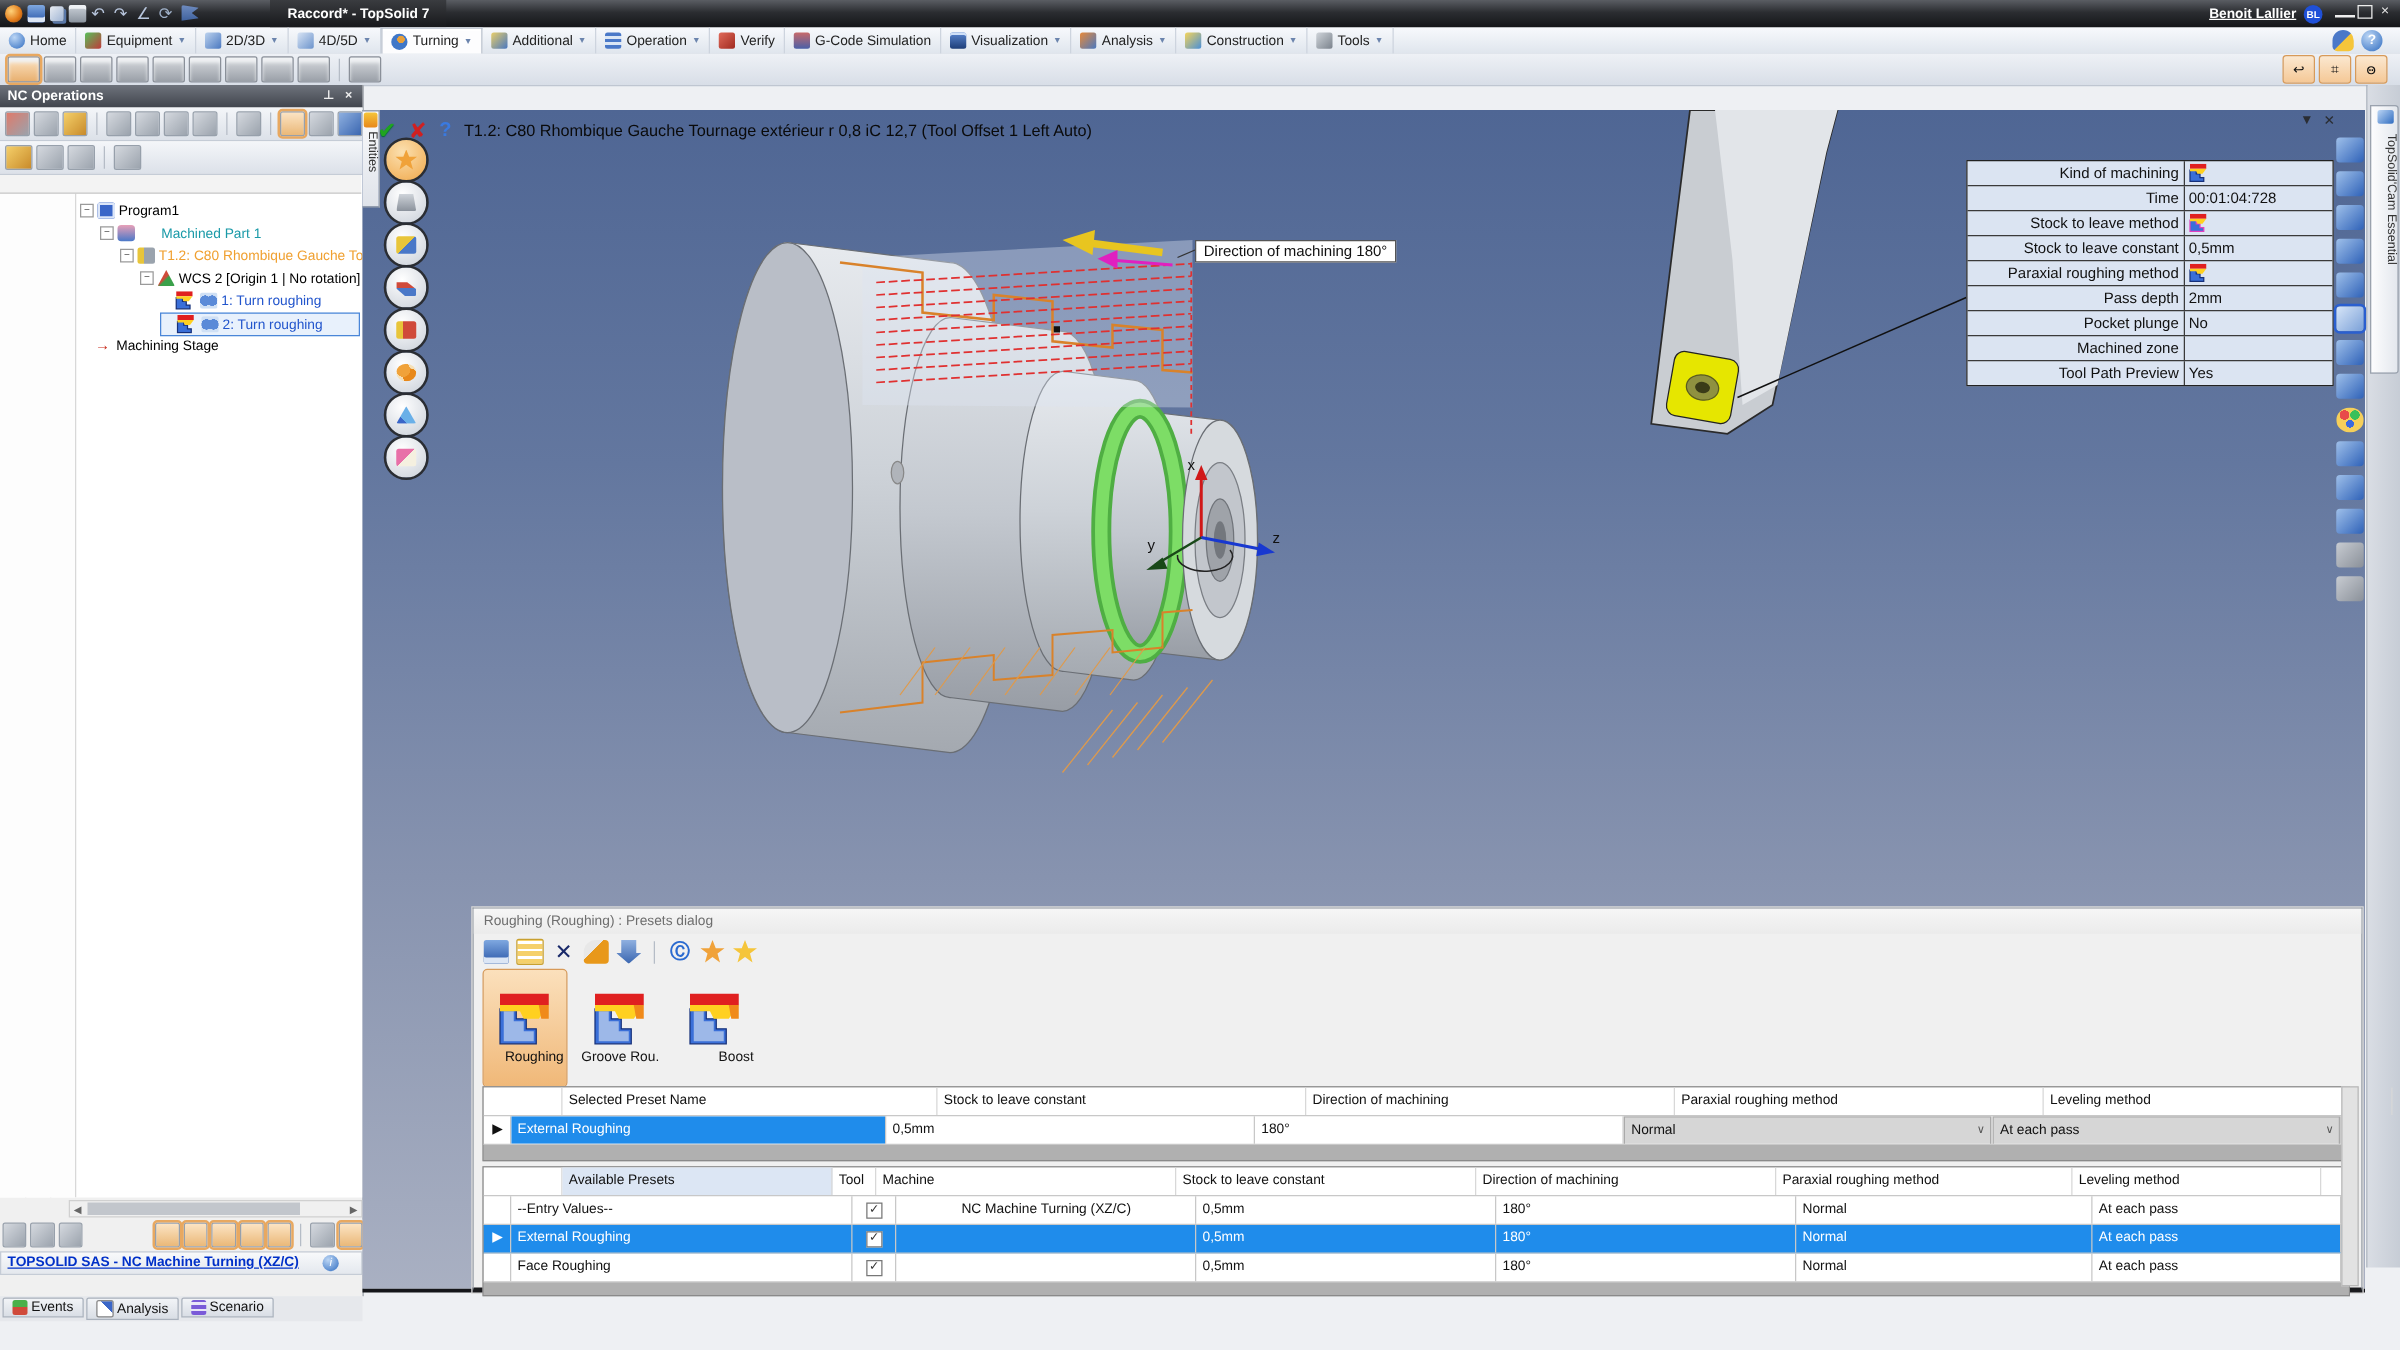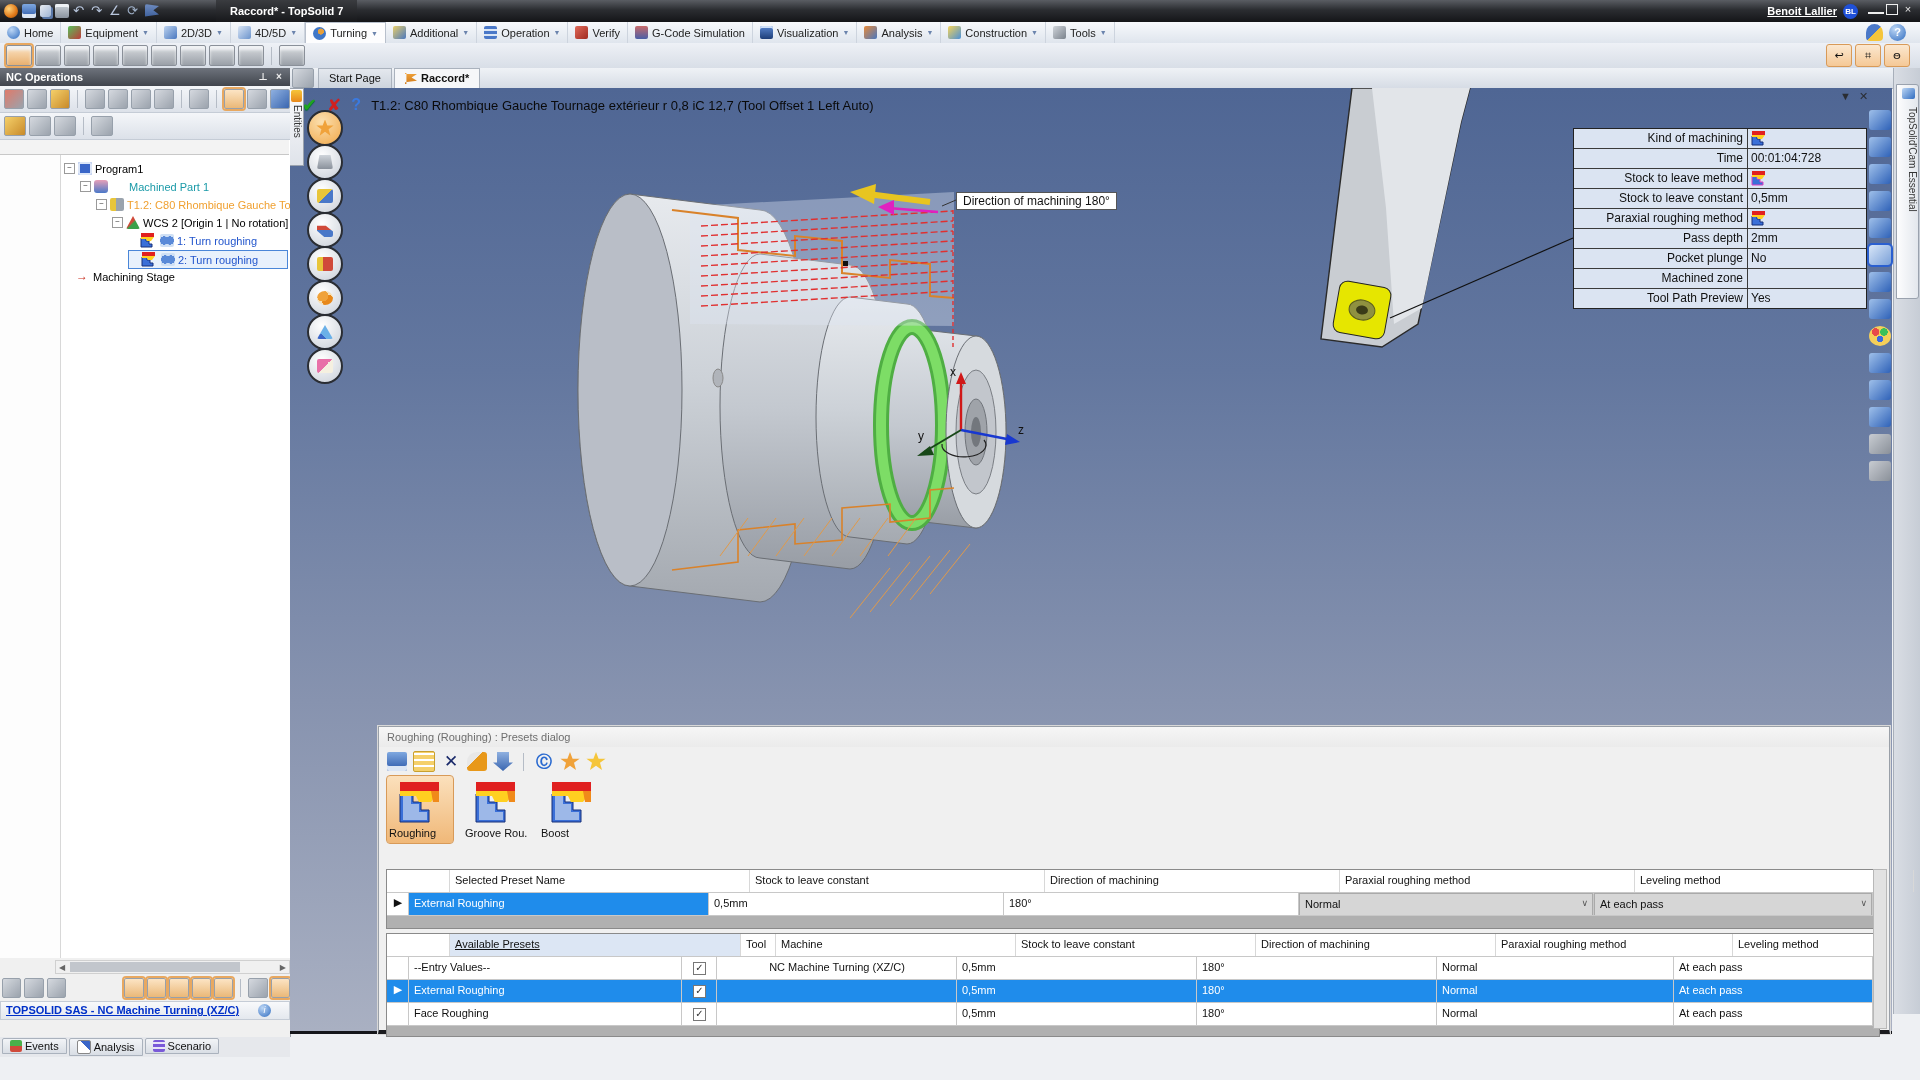--- a/index.html
+++ b/index.html
@@ -119,21 +119,21 @@
   .dico{width:20px;height:19px;border-radius:2px;}
   .dico.save{background:linear-gradient(180deg,#7fa8e0,#2a57a8);box-shadow:inset 0 -5px 0 #dce6f5;}
   .dico.grid{background:repeating-linear-gradient(0deg,#f5d06a 0 4px,#fff 4px 6px),#fff;border:1px solid #c8a030;}
   .dico.del{background:none;color:#1a2a6a;font-size:17px;font-weight:bold;line-height:19px;text-align:center;}
   .dico.wrench{background:linear-gradient(135deg,#e8e8e8 40%,#e8981a 40%);border-radius:50% 3px 3px 3px;}
   .dico.import{background:linear-gradient(180deg,#8fb0e0,#3a66b0);clip-path:polygon(20% 0,80% 0,80% 55%,100% 55%,50% 100%,0 55%,20% 55%);}
   .dico.reset{background:none;color:#2a6ad0;font-size:16px;font-weight:bold;line-height:19px;text-align:center;}
   .dico.star1{background:#f0a23a;clip-path:polygon(50% 0,63% 35%,98% 35%,70% 57%,80% 95%,50% 72%,20% 95%,30% 57%,2% 35%,37% 35%);}
   .dico.star2{background:#f5c53a;clip-path:polygon(50% 0,63% 35%,98% 35%,70% 57%,80% 95%,50% 72%,20% 95%,30% 57%,2% 35%,37% 35%);}
   #dlg-presets{display:flex;gap:10px;padding-left:8px;align-items:flex-start;}
-  .preset{width:62px;text-align:left;padding:4px 2px;border-radius:3px;}
+  .preset{width:62px;text-align:right;padding:17px 2px;border-radius:3px;}
   .preset.sel{background:linear-gradient(180deg,#fbe0bc,#f0b878);outline:1px solid #d89a58;}
   .preset .plbl{margin-top:3px;font-size:11px;white-space:nowrap;overflow:hidden;}
   .dtable{position:absolute;left:7px;background:#b0b0b0;border:1px solid #8a8a8a;}
   .dt-row{display:flex;height:22px;background:#fff;border-bottom:1px solid #c8c8c8;}
   .dt-row.hdr{background:#fff;font-weight:normal;padding-left:41px;}
   .dt-row.selrow{background:#1f8ceb;color:#fff;}
   .dt-cell{border-right:1px solid #c8c8c8;padding:4px 4px 0 5px;box-sizing:border-box;white-space:nowrap;overflow:hidden;}
   .dt-row.hdr .dt-cell{border-right:1px solid #d8d8d8;}
   .dt-cell.selector{padding-top:3px;color:#111;text-align:center;}
   .selrow .dt-cell.selector{color:#fff;}
@@ -381,30 +381,20 @@
         <span class="pico"></span>
         <span class="pico hl"></span>
       </div>
     <div id="lp-link">
       <a href="#">TOPSOLID SAS - NC Machine Turning (XZ/C)</a>
       <span class="infoico">i</span>
     </div>
   </div>
 
   <div id="viewport" class="abs">
-    <div id="vtabs">
-        <span class="pico" style="margin: 0px 2px;"></span>
-        <div class="vtab">
-          <span>Start Page</span>
-        </div>
-        <div class="vtab active">
-          <span class="flagico"></span>
-          <span>Raccord*</span>
-        </div>
-      </div>
     <div id="canvas">
       <div id="opheader">
         <span class="okico">✔</span>
         <span class="xico">✘</span>
         <span class="qico">?</span>
         <span>T1.2: C80 Rhombique Gauche Tournage extérieur r 0,8 iC 12,7 (Tool Offset 1 Left Auto)</span>
       </div>
       <div id="entities-tab">
         <span id="entities-ico"></span>
         <span>Entities</span>
@@ -663,21 +653,21 @@
               <span>At each pass</span>
               <span class="chev">∨</span>
             </div>
           </div>
         </div>
         <div style="height: 12px; background: rgb(176, 176, 176);"></div>
       </div>
     <div id="dlg-table2" class="dtable" style="top:206px;width:1492px;">
         <div class="dt-row hdr">
           <div class="dt-cell " style="width: 22px; flex: 0 0 auto;"></div>
-          <div class="dt-cell " style="width: 291px; flex: 0 0 auto; background: rgb(220, 230, 244); text-decoration: underline;">Available Presets</div>
+          <div class="dt-cell " style="width: 216px; flex: 0 0 auto; background: rgb(220, 230, 244);">Available Presets</div>
           <div class="dt-cell " style="width: 35px; flex: 0 0 auto;">Tool</div>
           <div class="dt-cell " style="width: 240px; flex: 0 0 auto;">Machine</div>
           <div class="dt-cell " style="width: 240px; flex: 0 0 auto;">Stock to leave constant</div>
           <div class="dt-cell " style="width: 240px; flex: 0 0 auto;">Direction of machining</div>
           <div class="dt-cell " style="width: 237px; flex: 0 0 auto;">Paraxial roughing method</div>
           <div class="dt-cell " style="width: 199px; flex: 0 0 auto;">Leveling method</div>
         </div>
         <div class="dt-row">
           <div class="dt-cell selector" style="width: 22px; flex: 0 0 auto;"></div>
           <div class="dt-cell " style="width: 273px; flex: 0 0 auto;">--Entry Values--</div>

